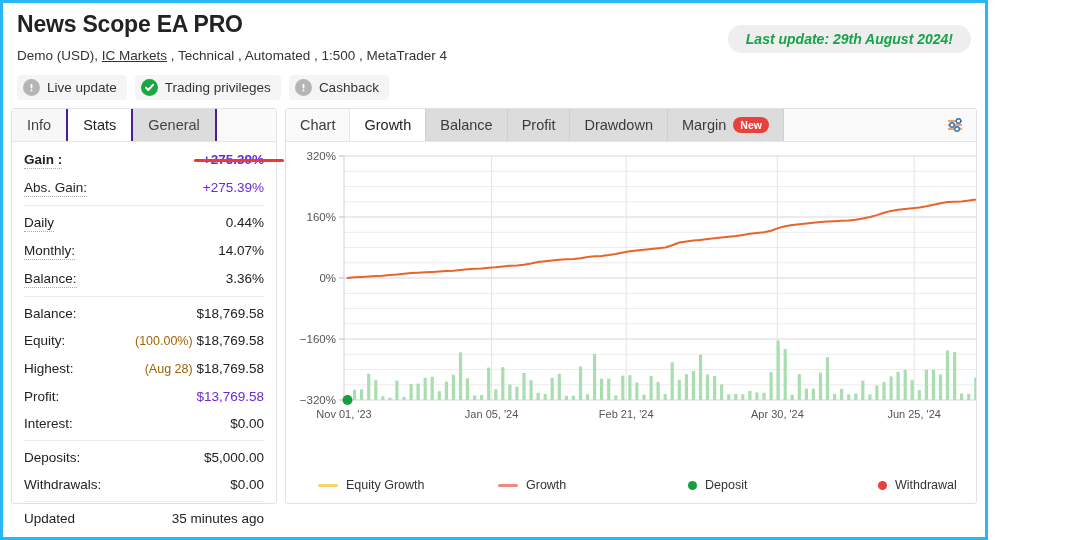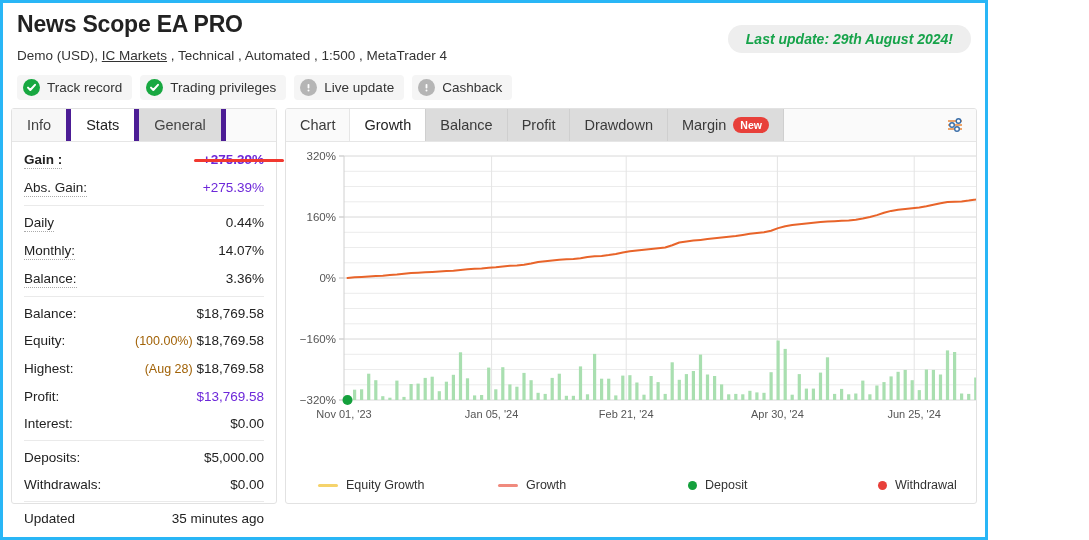--- a/index.html
+++ b/index.html
@@ -54,21 +54,21 @@
 
   
   .left-panel {
     width: 266px; flex: 0 0 266px;
     border: 1px solid #e2e2e2; border-radius: 3px;
     background: #fff; position: relative;
   }
   .tabrow { display: flex; background: #fafafa; border-bottom: 1px solid #e6e6e6; }
   .tab {
     padding: 8px 15px; font-size: 14.5px; color: #444;
-    border-right: 5px solid #4c1d95; cursor: pointer;
+    border-right: 2px solid #4c1d95; cursor: pointer;
     background: #f7f7f7;
   }
   .tab.active { background: #ffffff; color: #222; }
   .tab.dark { background: #dcdcdc; }
 
   .stats { padding: 4px 12px 0 12px; }
   .srow {
     display: flex; justify-content: space-between; align-items: baseline;
     font-size: 13.5px; color: #222; padding: 5px 0; line-height: 17px;
   }
@@ -131,43 +131,35 @@
   <div class="header">
     <div class="title">News Scope EA PRO</div>
     <div class="subtitle">
       <span>Demo (USD),</span>
       <a href="#">IC Markets</a>
       <span>, Technical , Automated , 1:500 , MetaTrader 4</span>
     </div>
     <div class="last-update">Last update: 29th August 2024!</div>
     <div class="badges" id="badges">
         <div class="badge">
-          <span class="badge-ico ok">
+          <span class="badge-ico warn">
             <svg width="11" height="11" viewBox="0 0 11 11">
-              <path d="M2 5.6 L4.3 8 L9 2.8" stroke="#fff" stroke-width="2" fill="none" stroke-linecap="round" stroke-linejoin="round"></path>
+              <rect x="4.6" y="2" width="1.8" height="4.6" rx="0.8" fill="#fff"></rect>
+              <circle cx="5.5" cy="8.4" r="1" fill="#fff"></circle>
             </svg>
           </span>
-          <span>Track record</span>
+          <span>Live update</span>
         </div>
         <div class="badge">
           <span class="badge-ico ok">
             <svg width="11" height="11" viewBox="0 0 11 11">
               <path d="M2 5.6 L4.3 8 L9 2.8" stroke="#fff" stroke-width="2" fill="none" stroke-linecap="round" stroke-linejoin="round"></path>
             </svg>
           </span>
           <span>Trading privileges</span>
-        </div>
-        <div class="badge">
-          <span class="badge-ico warn">
-            <svg width="11" height="11" viewBox="0 0 11 11">
-              <rect x="4.6" y="2" width="1.8" height="4.6" rx="0.8" fill="#fff"></rect>
-              <circle cx="5.5" cy="8.4" r="1" fill="#fff"></circle>
-            </svg>
-          </span>
-          <span>Live update</span>
         </div>
         <div class="badge">
           <span class="badge-ico warn">
             <svg width="11" height="11" viewBox="0 0 11 11">
               <rect x="4.6" y="2" width="1.8" height="4.6" rx="0.8" fill="#fff"></rect>
               <circle cx="5.5" cy="8.4" r="1" fill="#fff"></circle>
             </svg>
           </span>
           <span>Cashback</span>
         </div>

